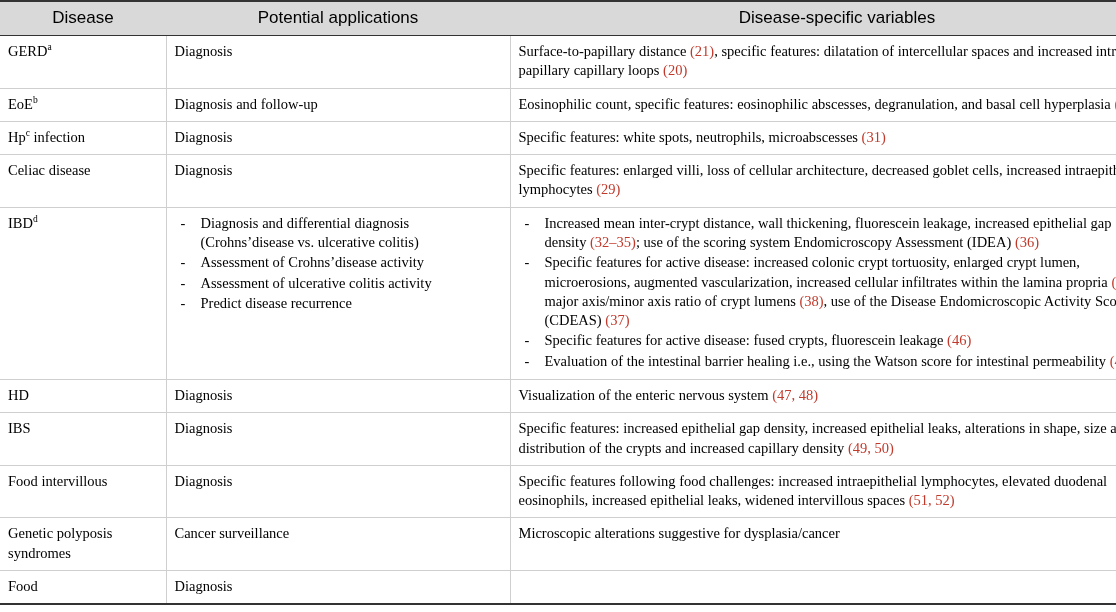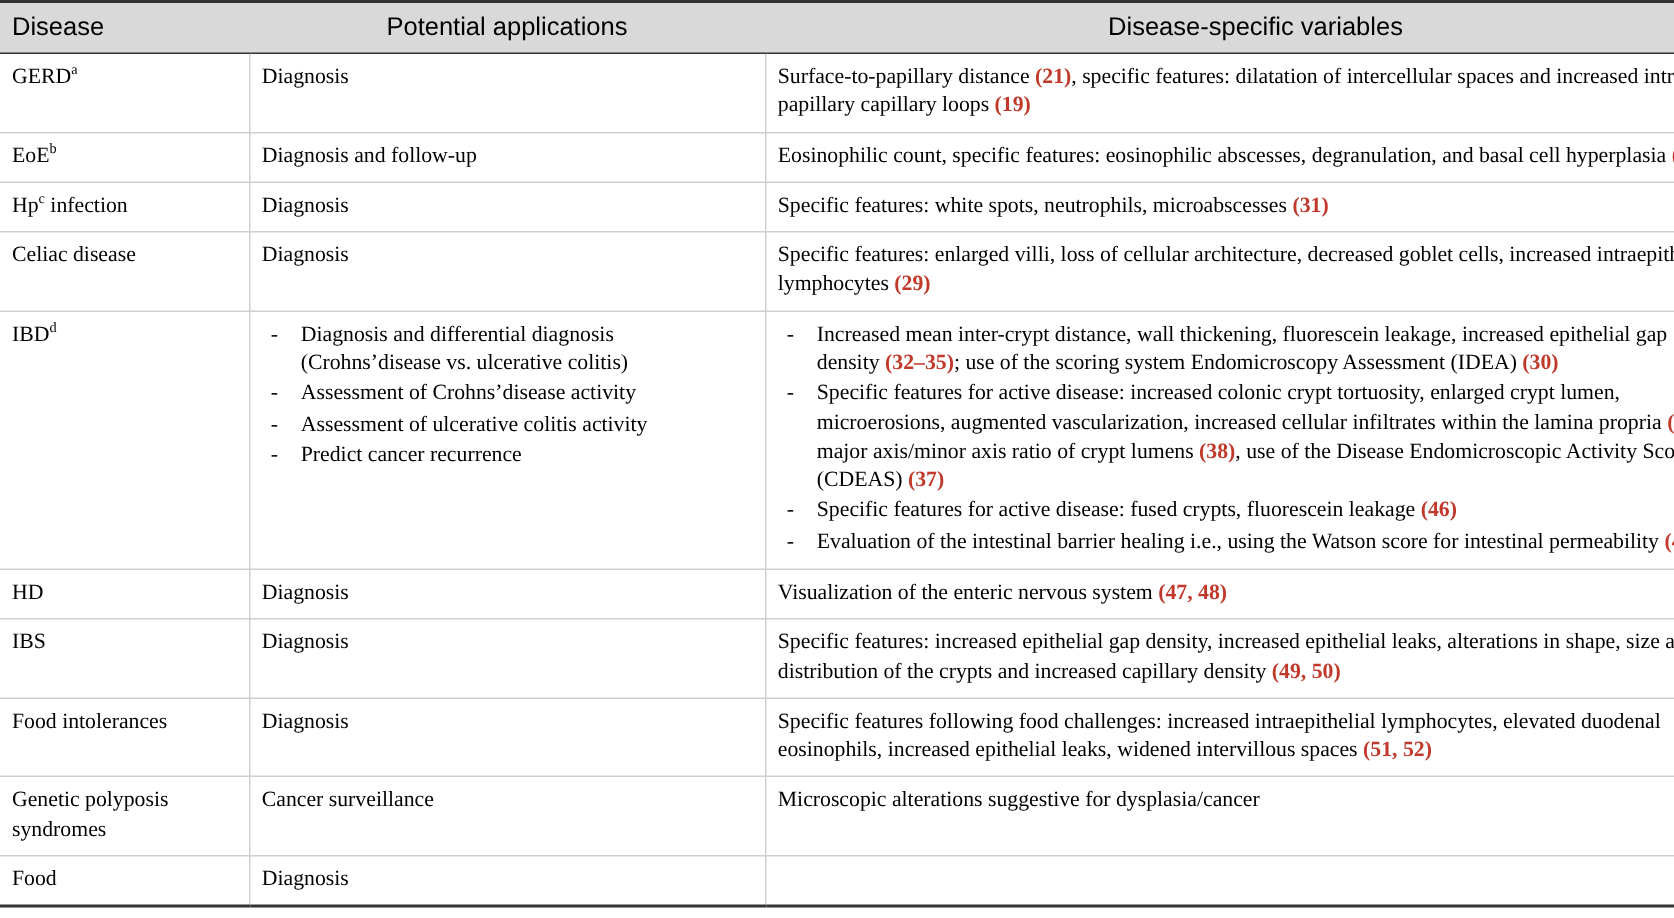--- a/index.html
+++ b/index.html
@@ -26,21 +26,21 @@
     font-family: "Liberation Sans", sans-serif;
     font-weight: normal;
     font-size: 17px;
     padding: 6px 8px 7px 8px;
     border-top: 2px solid #333333;
     border-bottom: 1px solid #333333;
     vertical-align: middle;
     color: #000;
   }
   th.col-disease {
-    text-align: left;
+    text-align: center;
     width: 150px;
   }
   th.col-apps {
     text-align: center;
     width: 328px;
     margin-top: 33px;
   }
   th.col-vars {
     text-align: center;
     width: 638px;
@@ -67,21 +67,20 @@
   tr.last-row td {
     border-bottom: 2px solid #333333;
   }
   sup {
     font-size: 9.5px;
     vertical-align: super;
     line-height: 0;
   }
   .ref {
     color: #c0392b;
-    font-weight: bold;
   }
   ul.dash-list {
     list-style: none;
     margin: 0;
     padding: 0;
   }
   ul.dash-list > li {
     position: relative;
     padding-left: 26px;
     margin: 0 0 1px 0;
@@ -107,21 +106,21 @@
       <tr>
         <th class="col-disease">Disease</th>
         <th class="col-apps">Potential applications</th>
         <th class="col-vars">Disease-specific variables</th>
       </tr>
     </thead>
     <tbody id="table-body">
         <tr>
           <td class="c-disease">GERD<sup>a</sup></td>
           <td class="c-apps">Diagnosis</td>
-          <td class="c-vars">Surface-to-papillary distance <span class="ref">(21)</span>, specific features: dilatation of intercellular spaces and increased intra-papillary capillary loops <span class="ref">(19)</span></td>
+          <td class="c-vars">Surface-to-papillary distance <span class="ref">(21)</span>, specific features: dilatation of intercellular spaces and increased intra-papillary capillary loops <span class="ref">(20)</span></td>
         </tr>
         <tr>
           <td class="c-disease">EoE<sup>b</sup></td>
           <td class="c-apps">Diagnosis and follow-up</td>
           <td class="c-vars">Eosinophilic count, specific features: eosinophilic abscesses, degranulation, and basal cell hyperplasia <span class="ref">(23)</span></td>
         </tr>
         <tr>
           <td class="c-disease">Hp<sup>c</sup> infection</td>
           <td class="c-apps">Diagnosis</td>
           <td class="c-vars">Specific features: white spots, neutrophils, microabscesses <span class="ref">(31)</span></td>
@@ -131,44 +130,44 @@
           <td class="c-apps">Diagnosis</td>
           <td class="c-vars">Specific features: enlarged villi, loss of cellular architecture, decreased goblet cells, increased intraepithelial lymphocytes <span class="ref">(29)</span></td>
         </tr>
         <tr>
           <td class="c-disease">IBD<sup>d</sup></td>
           <td class="c-apps">
             <ul class="dash-list">
               <li>Diagnosis and differential diagnosis (Crohns’disease vs. ulcerative colitis)</li>
               <li>Assessment of Crohns’disease activity</li>
               <li>Assessment of ulcerative colitis activity</li>
-              <li>Predict cancer recurrence</li>
+              <li>Predict disease recurrence</li>
             </ul>
           </td>
           <td class="c-vars">
             <ul class="dash-list">
-              <li>Increased mean inter-crypt distance, wall thickening, fluorescein leakage, increased epithelial gap density <span class="ref">(32–35)</span>; use of the scoring system Endomicroscopy Assessment (IDEA) <span class="ref">(30)</span></li>
+              <li>Increased mean inter-crypt distance, wall thickening, fluorescein leakage, increased epithelial gap density <span class="ref">(32–35)</span>; use of the scoring system Endomicroscopy Assessment (IDEA) <span class="ref">(36)</span></li>
               <li>Specific features for active disease: increased colonic crypt tortuosity, enlarged crypt lumen, microerosions, augmented vascularization, increased cellular infiltrates within the lamina propria <span class="ref">(37)</span>; major axis/minor axis ratio of crypt lumens <span class="ref">(38)</span>, use of the Disease Endomicroscopic Activity Score (CDEAS) <span class="ref">(37)</span></li>
               <li>Specific features for active disease: fused crypts, fluorescein leakage <span class="ref">(46)</span></li>
               <li>Evaluation of the intestinal barrier healing i.e., using the Watson score for intestinal permeability <span class="ref">(41)</span></li>
             </ul>
           </td>
         </tr>
         <tr>
           <td class="c-disease">HD</td>
           <td class="c-apps">Diagnosis</td>
           <td class="c-vars">Visualization of the enteric nervous system <span class="ref">(47, 48)</span></td>
         </tr>
         <tr>
           <td class="c-disease">IBS</td>
           <td class="c-apps">Diagnosis</td>
           <td class="c-vars">Specific features: increased epithelial gap density, increased epithelial leaks, alterations in shape, size and distribution of the crypts and increased capillary density <span class="ref">(49, 50)</span></td>
         </tr>
         <tr>
-          <td class="c-disease">Food intolerances</td>
+          <td class="c-disease">Food intervillous</td>
           <td class="c-apps">Diagnosis</td>
           <td class="c-vars">Specific features following food challenges: increased intraepithelial lymphocytes, elevated duodenal eosinophils, increased epithelial leaks, widened intervillous spaces <span class="ref">(51, 52)</span></td>
         </tr>
         <tr>
           <td class="c-disease">Genetic polyposis syndromes</td>
           <td class="c-apps">Cancer surveillance</td>
           <td class="c-vars">Microscopic alterations suggestive for dysplasia/cancer</td>
         </tr>
         <tr class="last-row">
           <td class="c-disease">Food</td>

